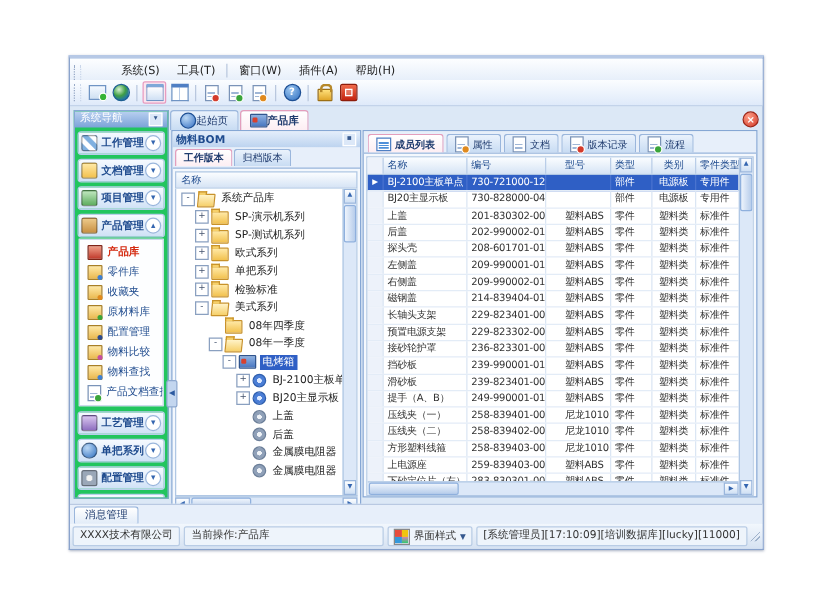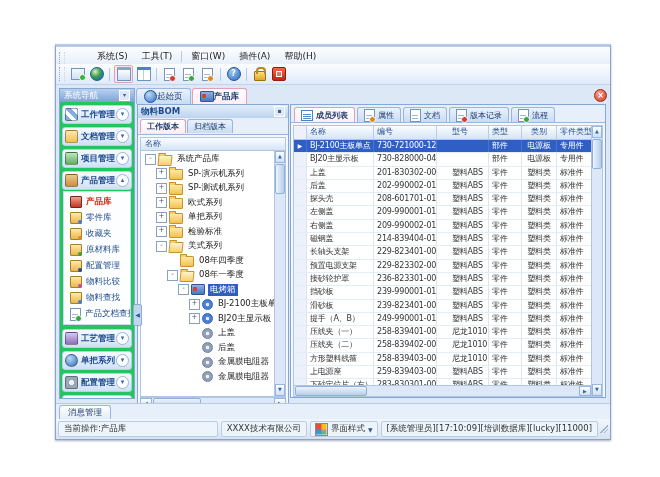--- a/index.html
+++ b/index.html
@@ -657,22 +657,22 @@
           <span class="arr">▼</span>
         </div>
       </div>
     </div>
 
     <div class="msgstrip">
       <span class="msgtab">消息管理</span>
     </div>
 
     <div class="statusbar">
+      <span class="spanel">XXXX技术有限公司</span>
       <span class="spanel sp-op">当前操作:产品库</span>
-      <span class="spanel">XXXX技术有限公司</span>
       <span class="style-picker">
         <span class="i style-grid-icon"></span>
         <span class="lbl">界面样式</span>
         <span class="caret">▼</span>
       </span>
       <span class="spanel" style="margin-right:0;">[系统管理员][17:10:09][培训数据库][lucky][11000]</span>
       <span class="resize-grip"></span>
     </div>
 
   </div>

